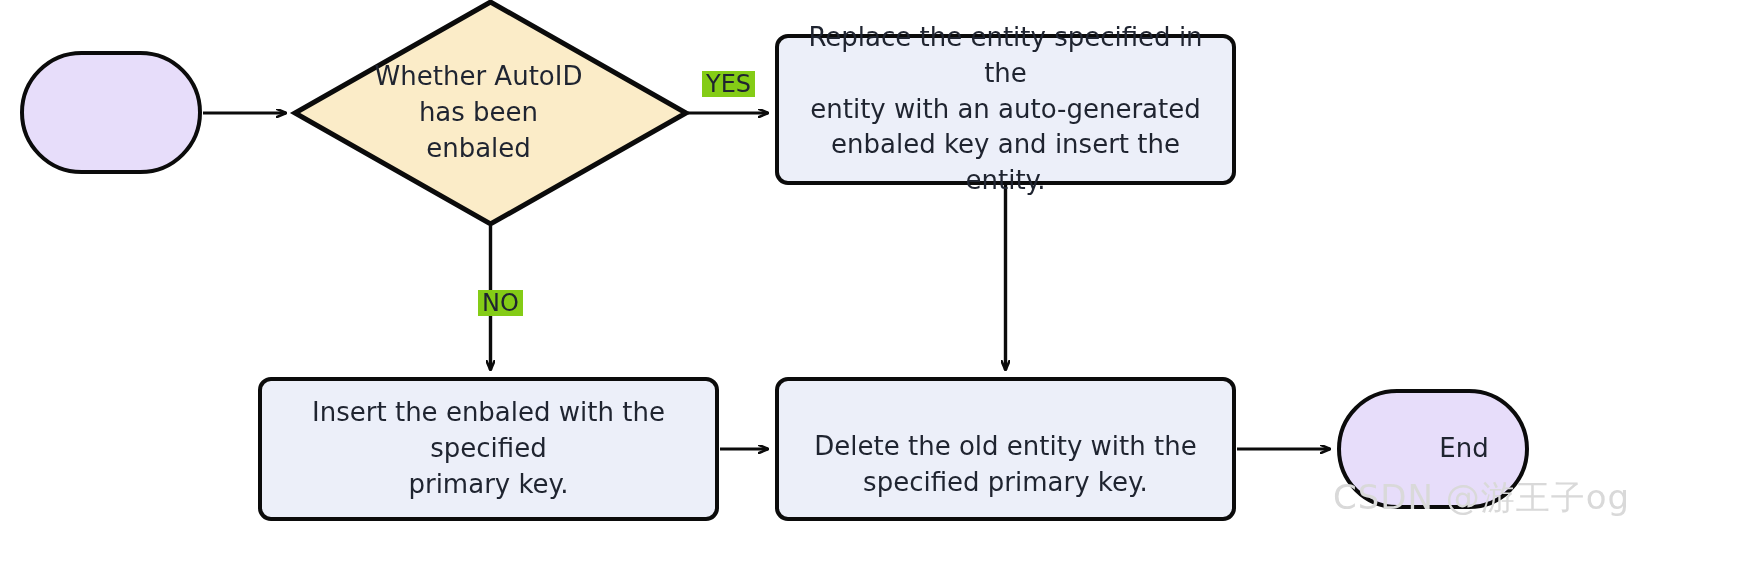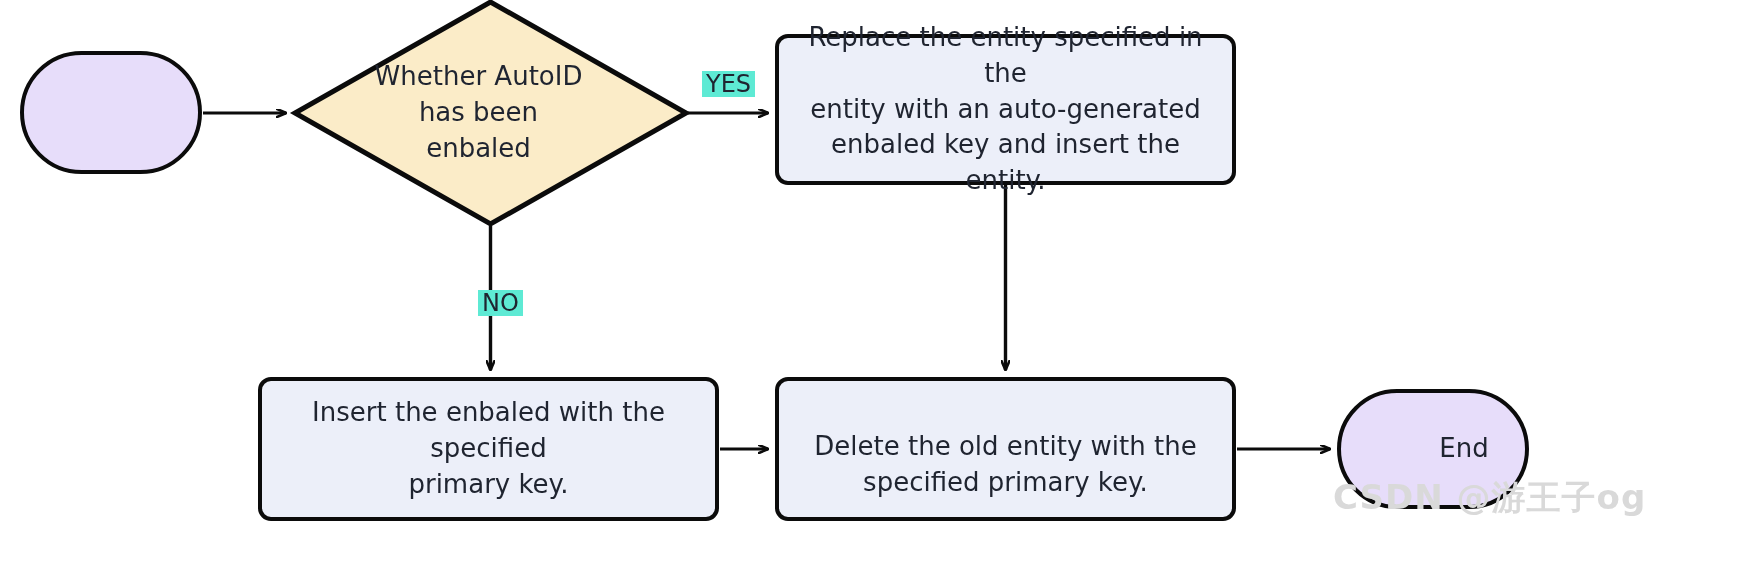--- a/index.html
+++ b/index.html
@@ -32,21 +32,21 @@
     font-size: 26px;
     line-height: 1.38;
     pointer-events: none;
     white-space: pre-line;
   }
   .edge-label {
     position: absolute;
     color: #1f2430;
     font-size: 24px;
     line-height: 1;
-    background: #5eead4;
+    background: #84cc16;
     padding: 1px 4px;
   }
   .watermark {
     position: absolute;
     color: #d9d9d9;
     font-size: 34px;
     letter-spacing: 1px;
     white-space: nowrap;
     font-family: "DejaVu Sans", "Liberation Sans", sans-serif;
   }
@@ -126,15 +126,15 @@
 
   <div class="node-label" style="left:787px; top:395px; width:437px; height:140px;">Delete the old entity with the
 specified primary key.</div>
 
   <div class="node-label" style="left:1370px; top:391px; width:188px; height:116px;">End</div>
 
   <div class="edge-label" style="left:702px; top:71px;">YES</div>
 
   <div class="edge-label" style="left:478px; top:290px;">NO</div>
 
-  <div class="watermark" style="left:1333px; top:475px;font-weight:bold;">CSDN @游王子og</div>
+  <div class="watermark" style="left:1333px; top:475px;">CSDN @游王子og</div>
 
 </div>
 
 </body></html>

